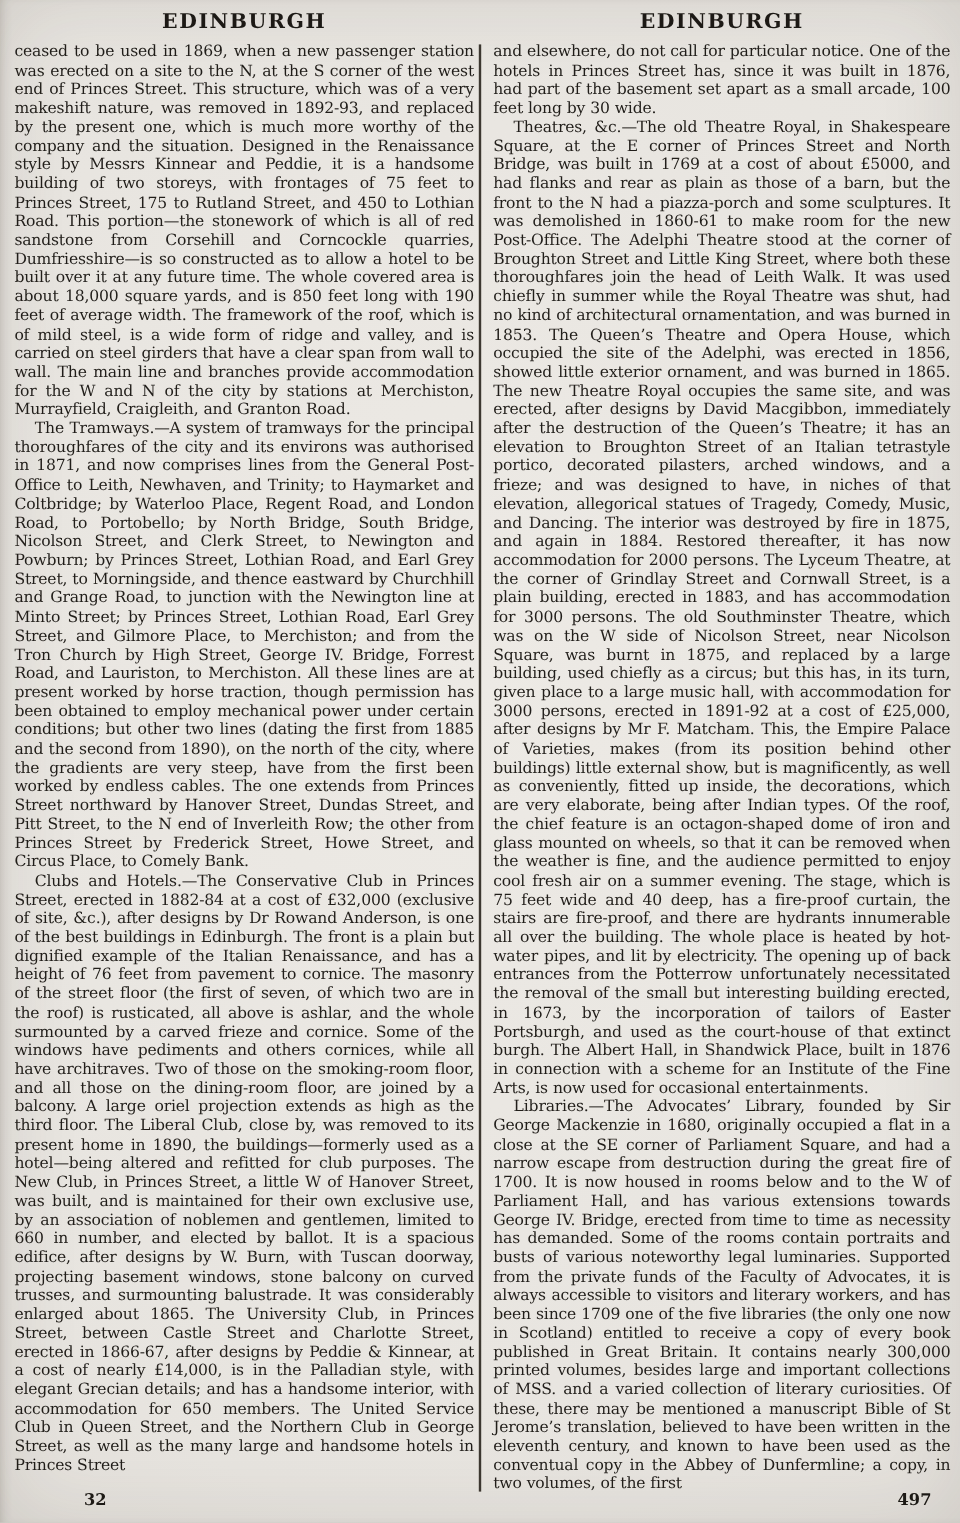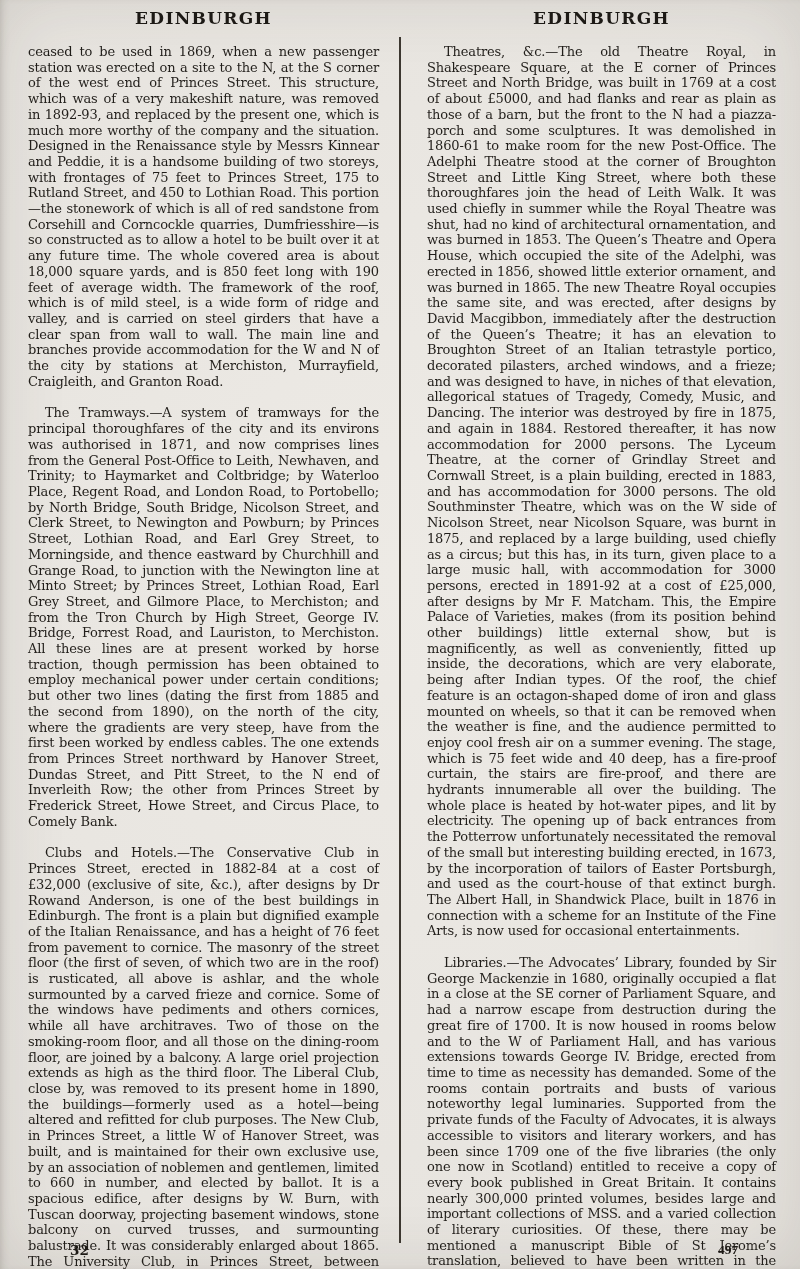--- a/index.html
+++ b/index.html
@@ -32,21 +32,21 @@
   .col-right { left: 411px; width: 381px; }
   .running-head {
     text-align: center;
     font-weight: 700;
     font-size: 17px;
     letter-spacing: 1.3px;
     color: #1c1915;
     margin: 0 0 8px 0;
   }
   .para {
-    margin: 16px;
+    margin: 0;
     text-align: justify;
     font-size: 13px;
     line-height: 15.7px;
     letter-spacing: -0.15px;
     word-spacing: 0.2px;
   }
   .para.indent { text-indent: 17px; }
   .italic { }
   .divider {
     position: absolute;
@@ -57,41 +57,42 @@
     background: #3d3831;
   }
   .pagenum {
     position: absolute;
     top: 1242px;
     font-weight: 700;
     font-size: 13.5px;
     color: #1c1915;
   }
   .pagenum-left  { left: 70px; text-align: center; }
-  .pagenum-right { left: 718px; font-family: Liberation Serif, serif; }
+  .pagenum-right { left: 748px; }
 </style>
 </head>
 <body>
 
 <div class="page">
 
   <div class="column col-left">
     <div class="running-head">EDINBURGH</div>
     <div>
       <p class="para"><span>ceased to be used in 1869, when a new passenger station was erected on a site to the N, at the S corner of the west end of Princes Street.  This structure, which was of a very makeshift nature, was removed in 1892-93, and replaced by the present one, which is much more worthy of the company and the situation. Designed in the Renaissance style by Messrs Kinnear and Peddie, it is a handsome building of two storeys, with frontages of 75 feet to Princes Street, 175 to Rutland Street, and 450 to Lothian Road.  This portion—the stonework of which is all of red sandstone from Corsehill and Corncockle quarries, Dumfriesshire—is so constructed as to allow a hotel to be built over it at any future time.  The whole covered area is about 18,000 square yards, and is 850 feet long with 190 feet of average width.  The framework of the roof, which is of mild steel, is a wide form of ridge and valley, and is carried on steel girders that have a clear span from wall to wall.  The main line and branches provide accommodation for the W and N of the city by stations at Merchiston, Murrayfield, Craigleith, and Granton Road.</span></p>
       <p class="para indent"><span class="italic">The Tramways.</span><span>—A system of tramways for the principal thoroughfares of the city and its environs was authorised in 1871, and now comprises lines from the General Post-Office to Leith, Newhaven, and Trinity; to Haymarket and Coltbridge; by Waterloo Place, Regent Road, and London Road, to Portobello; by North Bridge, South Bridge, Nicolson Street, and Clerk Street, to Newington and Powburn; by Princes Street, Lothian Road, and Earl Grey Street, to Morningside, and thence eastward by Churchhill and Grange Road, to junction with the Newington line at Minto Street; by Princes Street, Lothian Road, Earl Grey Street, and Gilmore Place, to Merchiston; and from the Tron Church by High Street, George IV. Bridge, Forrest Road, and Lauriston, to Merchiston.  All these lines are at present worked by horse traction, though permission has been obtained to employ mechanical power under certain conditions; but other two lines (dating the first from 1885 and the second from 1890), on the north of the city, where the gradients are very steep, have from the first been worked by endless cables.  The one extends from Princes Street northward by Hanover Street, Dundas Street, and Pitt Street, to the N end of Inverleith Row; the other from Princes Street by Frederick Street, Howe Street, and Circus Place, to Comely Bank.</span></p>
       <p class="para indent"><span class="italic">Clubs and Hotels.</span><span>—The Conservative Club in Princes Street, erected in 1882-84 at a cost of £32,000 (exclusive of site, &amp;c.), after designs by Dr Rowand Anderson, is one of the best buildings in Edinburgh.  The front is a plain but dignified example of the Italian Renaissance, and has a height of 76 feet from pavement to cornice. The masonry of the street floor (the first of seven, of which two are in the roof) is rusticated, all above is ashlar, and the whole surmounted by a carved frieze and cornice. Some of the windows have pediments and others cornices, while all have architraves.  Two of those on the smoking-room floor, and all those on the dining-room floor, are joined by a balcony.  A large oriel projection extends as high as the third floor.  The Liberal Club, close by, was removed to its present home in 1890, the buildings—formerly used as a hotel—being altered and refitted for club purposes.  The New Club, in Princes Street, a little W of Hanover Street, was built, and is maintained for their own exclusive use, by an association of noblemen and gentlemen, limited to 660 in number, and elected by ballot.  It is a spacious edifice, after designs by W. Burn, with Tuscan doorway, projecting basement windows, stone balcony on curved trusses, and surmounting balustrade.  It was considerably enlarged about 1865. The University Club, in Princes Street, between Castle Street and Charlotte Street, erected in 1866-67, after designs by Peddie &amp; Kinnear, at a cost of nearly £14,000, is in the Palladian style, with elegant Grecian details; and has a handsome interior, with accommodation for 650 members.  The United Service Club in Queen Street, and the Northern Club in George Street, as well as the many large and handsome hotels in Princes Street</span></p>
     </div>
   </div>
 
   <div class="divider"></div>
 
   <div class="column col-right">
     <div class="running-head">EDINBURGH</div>
     <div>
+      <p class="para"><span>and elsewhere, do not call for particular notice.  One of the hotels in Princes Street has, since it was built in 1876, had part of the basement set apart as a small arcade, 100 feet long by 30 wide.</span></p>
       <p class="para indent"><span class="italic">Theatres, &amp;c.</span><span>—The old Theatre Royal, in Shakespeare Square, at the E corner of Princes Street and North Bridge, was built in 1769 at a cost of about £5000, and had flanks and rear as plain as those of a barn, but the front to the N had a piazza-porch and some sculptures. It was demolished in 1860-61 to make room for the new Post-Office.  The Adelphi Theatre stood at the corner of Broughton Street and Little King Street, where both these thoroughfares join the head of Leith Walk.  It was used chiefly in summer while the Royal Theatre was shut, had no kind of architectural ornamentation, and was burned in 1853.  The Queen’s Theatre and Opera House, which occupied the site of the Adelphi, was erected in 1856, showed little exterior ornament, and was burned in 1865.  The new Theatre Royal occupies the same site, and was erected, after designs by David Macgibbon, immediately after the destruction of the Queen’s Theatre; it has an elevation to Broughton Street of an Italian tetrastyle portico, decorated pilasters, arched windows, and a frieze; and was designed to have, in niches of that elevation, allegorical statues of Tragedy, Comedy, Music, and Dancing.  The interior was destroyed by fire in 1875, and again in 1884.  Restored thereafter, it has now accommodation for 2000 persons.  The Lyceum Theatre, at the corner of Grindlay Street and Cornwall Street, is a plain building, erected in 1883, and has accommodation for 3000 persons.  The old Southminster Theatre, which was on the W side of Nicolson Street, near Nicolson Square, was burnt in 1875, and replaced by a large building, used chiefly as a circus; but this has, in its turn, given place to a large music hall, with accommodation for 3000 persons, erected in 1891-92 at a cost of £25,000, after designs by Mr F. Matcham. This, the Empire Palace of Varieties, makes (from its position behind other buildings) little external show, but is magnificently, as well as conveniently, fitted up inside, the decorations, which are very elaborate, being after Indian types.  Of the roof, the chief feature is an octagon-shaped dome of iron and glass mounted on wheels, so that it can be removed when the weather is fine, and the audience permitted to enjoy cool fresh air on a summer evening.  The stage, which is 75 feet wide and 40 deep, has a fire-proof curtain, the stairs are fire-proof, and there are hydrants innumerable all over the building.  The whole place is heated by hot-water pipes, and lit by electricity.  The opening up of back entrances from the Potterrow unfortunately necessitated the removal of the small but interesting building erected, in 1673, by the incorporation of tailors of Easter Portsburgh, and used as the court-house of that extinct burgh.  The Albert Hall, in Shandwick Place, built in 1876 in connection with a scheme for an Institute of the Fine Arts, is now used for occasional entertainments.</span></p>
       <p class="para indent"><span class="italic">Libraries.</span><span>—The </span><span class="italic">Advocates’ Library</span><span>, founded by Sir George Mackenzie in 1680, originally occupied a flat in a close at the SE corner of Parliament Square, and had a narrow escape from destruction during the great fire of 1700.  It is now housed in rooms below and to the W of Parliament Hall, and has various extensions towards George IV. Bridge, erected from time to time as necessity has demanded.  Some of the rooms contain portraits and busts of various noteworthy legal luminaries. Supported from the private funds of the Faculty of Advocates, it is always accessible to visitors and literary workers, and has been since 1709 one of the five libraries (the only one now in Scotland) entitled to receive a copy of every book published in Great Britain.  It contains nearly 300,000 printed volumes, besides large and important collections of MSS. and a varied collection of literary curiosities.  Of these, there may be mentioned a manuscript Bible of St Jerome’s translation, believed to have been written in the eleventh century, and known to have been used as the conventual copy in the Abbey of Dunfermline; a copy, in two volumes, of the first</span></p>
     </div>
   </div>
 
   <div class="pagenum pagenum-left">32</div>
   <div class="pagenum pagenum-right">497</div>
 
 </div>
 

